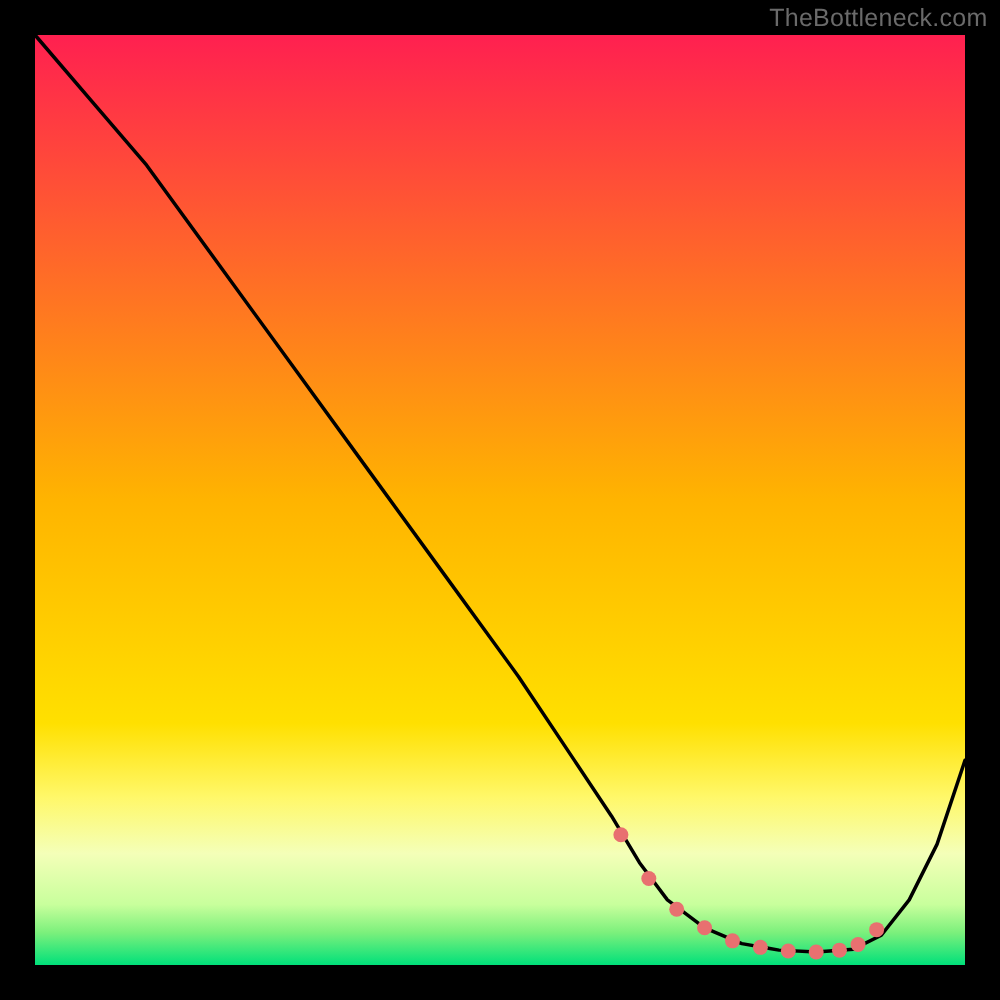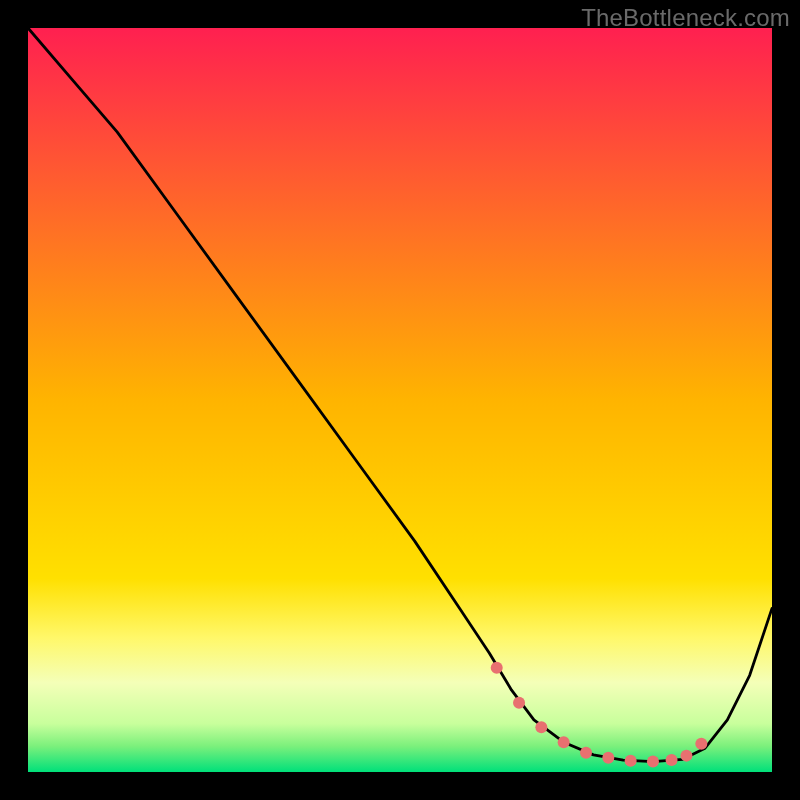--- a/index.html
+++ b/index.html
@@ -15,21 +15,21 @@
     position: relative;
     width: 800px;
     height: 800px;
     background: #000;
   }
   .watermark {
     position: absolute;
     top: 4px;
     right: 10px;
     color: #6a6a6a;
-    font-size: 24px;
+    font-size: 20px;
     font-weight: 400;
     letter-spacing: 0.2px;
     z-index: 10;
   }
   svg.plot {
     position: absolute;
     left: 0;
     top: 0;
     width: 800px;
     height: 800px;

